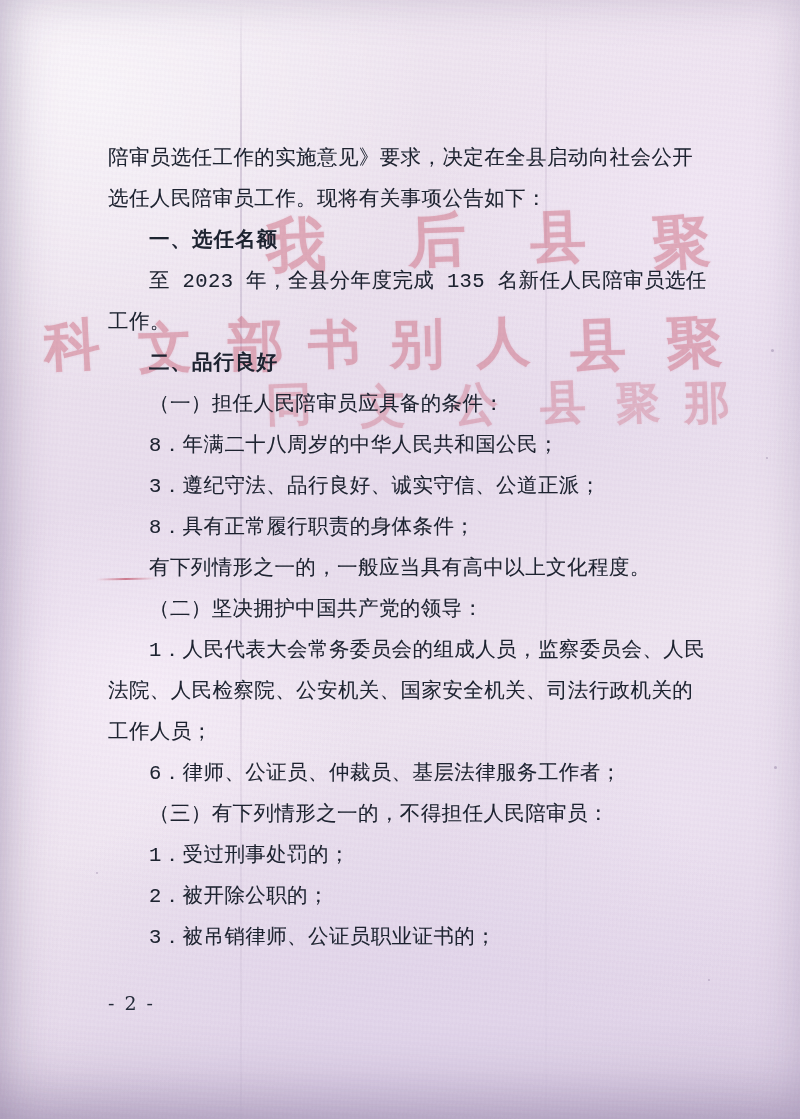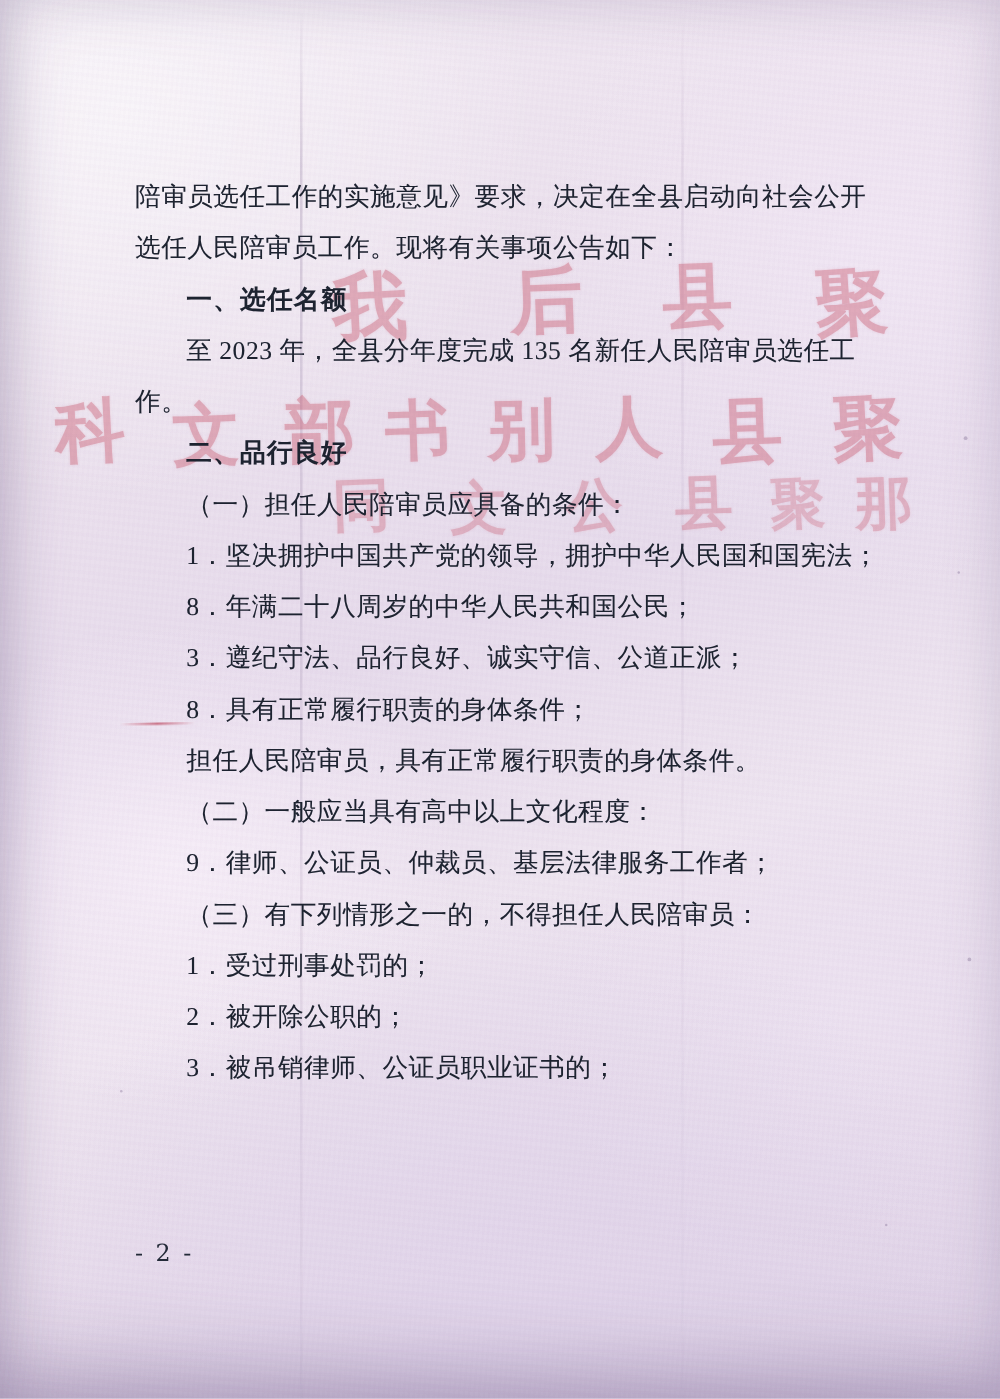--- a/index.html
+++ b/index.html
@@ -86,21 +86,21 @@
   
   .content {
     position: absolute;
     left: 108px;
     top: 138px;
     width: 600px;
     color: #1d2330;
     font-size: 20.5px;
     line-height: 41px;
     letter-spacing: 0.4px;
-    font-family: Liberation Serif, serif;
+    font-family: Liberation Mono, monospace;
   }
   .content p {
     margin: 0;
     white-space: pre-wrap;
   }
   .indent { text-indent: 2em; }
   .heading {
     font-weight: 700;
     text-indent: 2em;
     letter-spacing: 1px;
@@ -169,27 +169,27 @@
     <span class="seal-char" style="left:480px; top:176px; font-size:46px; transform:rotate(-2deg); opacity:.6;">县</span>
     <span class="seal-char" style="left:556px; top:178px; font-size:44px; transform:rotate(-3deg); opacity:.55;">聚</span>
   </div>
 
   <div class="content">
     <p>陪审员选任工作的实施意见》要求，决定在全县启动向社会公开选任人民陪审员工作。现将有关事项公告如下：</p>
     <p class="heading">一、选任名额</p>
     <p class="indent">至 2023 年，全县分年度完成 135 名新任人民陪审员选任工作。</p>
     <p class="heading">二、品行良好</p>
     <p class="indent">（一）担任人民陪审员应具备的条件：</p>
-    <p class="indent">1．坚决拥护中国共产党的领导，拥护中华人民国和国宪法；</p>
     <p class="indent">8．年满二十八周岁的中华人民共和国公民；</p>
     <p class="indent">3．遵纪守法、品行良好、诚实守信、公道正派；</p>
     <p class="indent">8．具有正常履行职责的身体条件；</p>
-    <p class="indent">担任人民陪审员，具有正常履行职责的身体条件。</p>
-    <p class="indent">（二）一般应当具有高中以上文化程度：</p>
-    <p class="indent">9．律师、公证员、仲裁员、基层法律服务工作者；</p>
+    <p class="indent">有下列情形之一的，一般应当具有高中以上文化程度。</p>
+    <p class="indent">（二）坚决拥护中国共产党的领导：</p>
+    <p class="indent">1．人民代表大会常务委员会的组成人员，监察委员会、人民法院、人民检察院、公安机关、国家安全机关、司法行政机关的工作人员；</p>
+    <p class="indent">6．律师、公证员、仲裁员、基层法律服务工作者；</p>
     <p class="indent">（三）有下列情形之一的，不得担任人民陪审员：</p>
     <p class="indent">1．受过刑事处罚的；</p>
     <p class="indent">2．被开除公职的；</p>
     <p class="indent">3．被吊销律师、公证员职业证书的；</p>
   </div>
 
   <div class="pen-stroke"></div>
 
   <div class="page-number">- 2 -</div>
 

